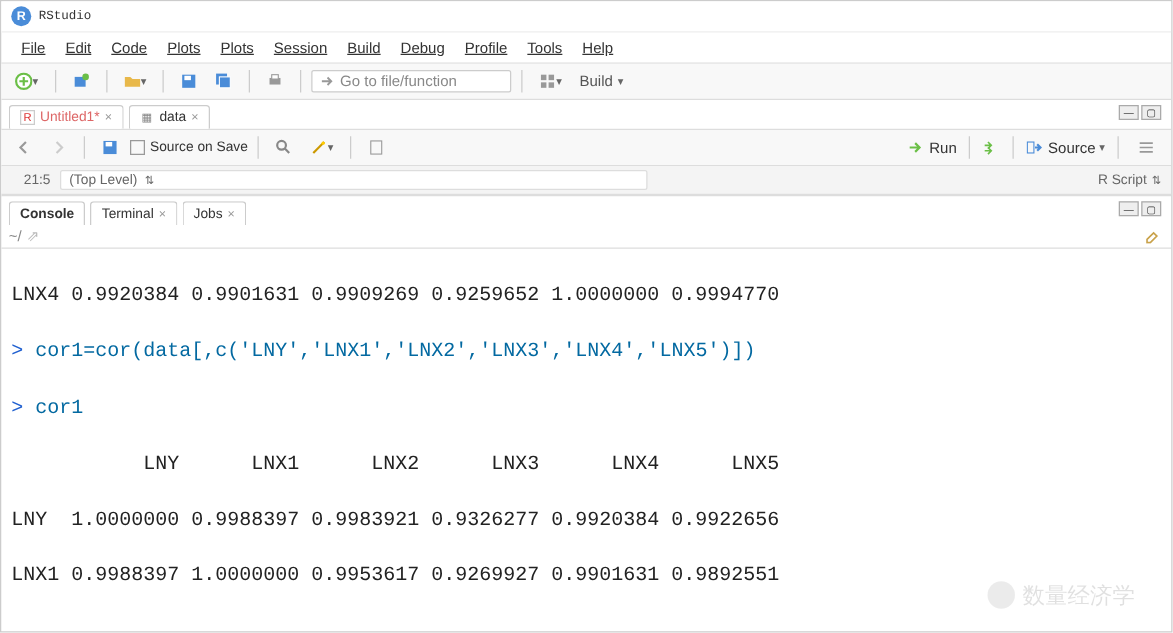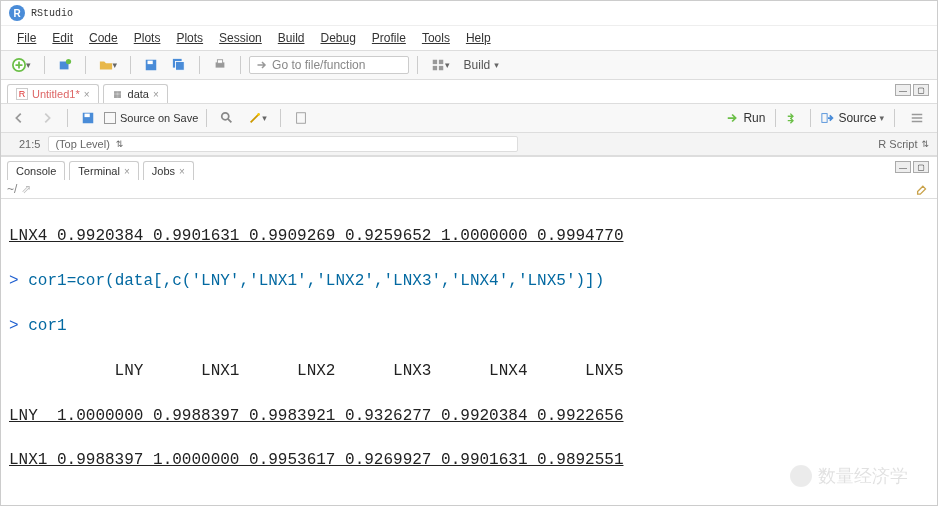--- a/index.html
+++ b/index.html
@@ -30,29 +30,29 @@
 .toolbar2 .right { position: absolute; right: 8px; display: flex; align-items: center; gap: 6px; }
 .runbtn { display: flex; align-items: center; gap: 3px; color: #333; cursor: pointer; }
 .chk { width: 12px; height: 12px; border: 1px solid #999; display: inline-block; }
 
 .toolbar3 { display: flex; align-items: center; padding: 3px 18px; border-bottom: 1px solid #ddd; background: #f4f4f4; gap: 8px; font-size: 11px; color: #666; position: relative; }
 .toolbar3 .scope { border: 1px solid #ddd; padding: 1px 6px; border-radius: 2px; background: #fff; display: flex; align-items: center; gap: 6px; flex: 1; max-width: 470px;}
 .toolbar3 .rscript { position: absolute; right: 8px; display: flex; align-items: center; gap: 4px; }
 
 .tabrow2 { display: flex; align-items: center; padding: 4px 6px 0 6px; position: relative; }
 .tabrow2 .tab { font-size: 11px; }
-.tabrow2 .active { font-weight: normal; background: #fff; }
+.tabrow2 .active { font-weight: bold; background: #fff; }
 
 .console-sub { display: flex; align-items: center; padding: 2px 6px; border-bottom: 1px solid #ddd; color: #888; position: relative; }
 .console-sub .brush { position: absolute; right: 8px; }
 
 .console-area { padding: 4px 8px; font-family: Consolas, "Courier New", monospace; font-size: 16px; line-height: 1.4; white-space: pre; overflow: hidden; }
 .prompt { color: #2060d0; }
 .cmd { color: #0369a1; }
-.output-row { color: #222; text-decoration: underline; }
+.output-row { color: #222; }
 .hdr-row { color: #222; }
 
 svg.icon { width: 14px; height: 14px; }
 .blue { fill: #4a8cd8; }
 .yellow { fill: #e8b84a; }
 .grey { fill: #999; }
 .caret { font-size: 9px; color: #666; }
 
 .watermark { position: absolute; right: 30px; bottom: 18px; color: rgba(0,0,0,0.12); font-size: 18px; pointer-events: none; display:flex; align-items:center; gap:6px;}
 .watermark .wm-logo { width:22px; height:22px; border-radius:50%; background:rgba(0,0,0,0.08);}

